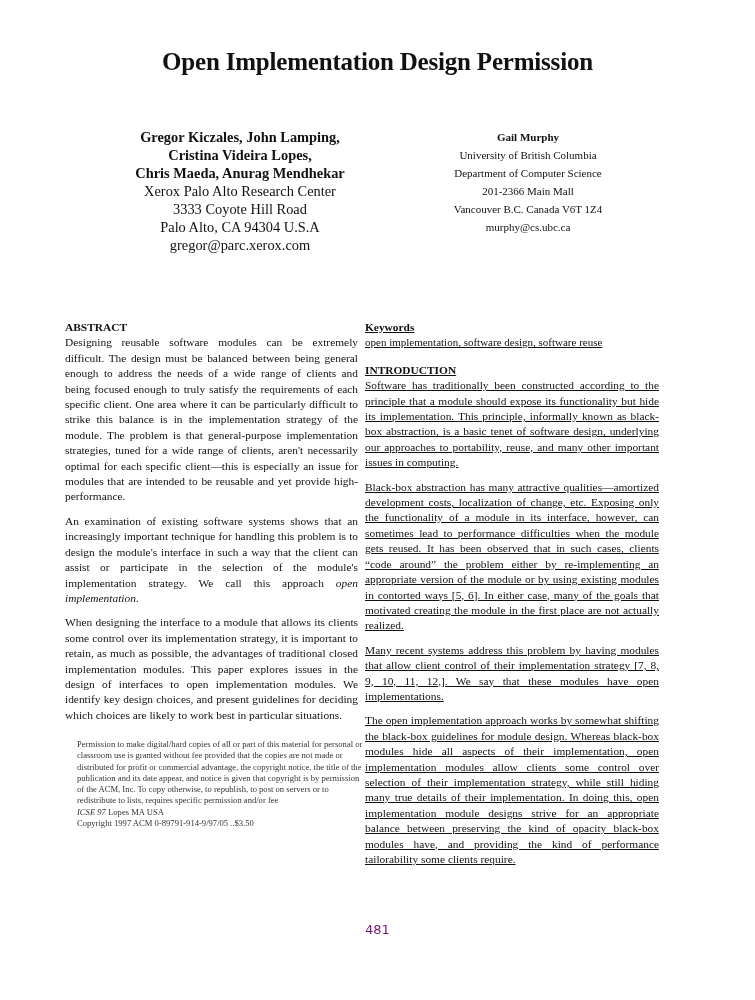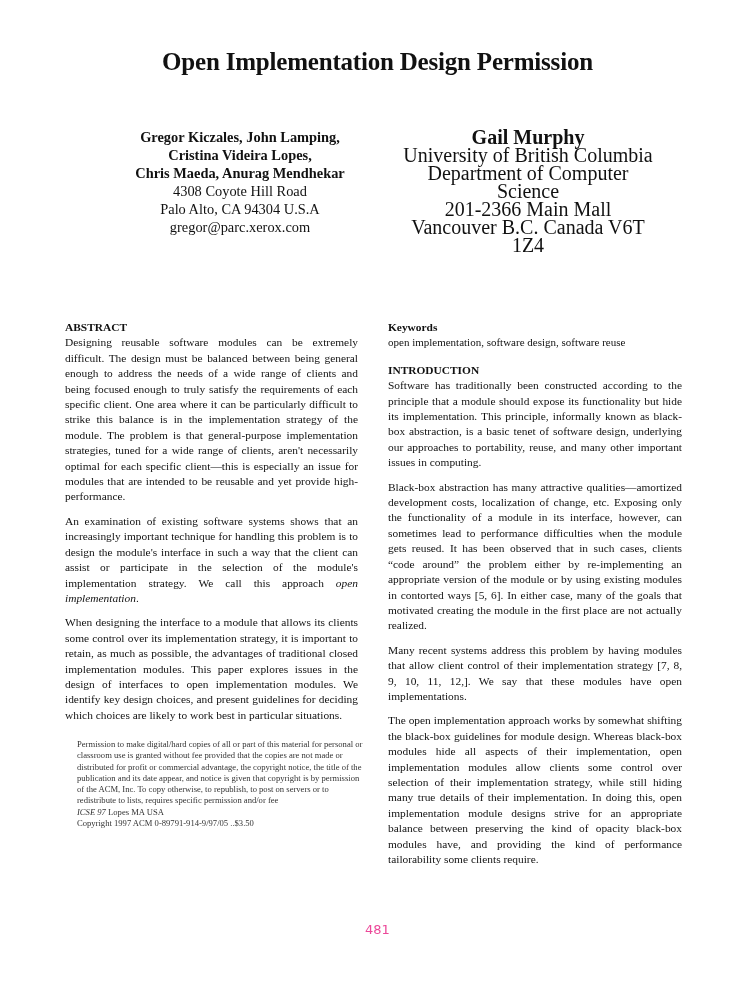--- a/index.html
+++ b/index.html
@@ -10,58 +10,60 @@
   .title {
     position: absolute; top: 48px; left: 0; width: 755px; text-align: center;
     font-weight: bold; font-size: 25px; letter-spacing: -0.2px;
   }
   .authors-left {
     position: absolute; top: 128px; left: 100px; width: 280px; text-align: center;
     font-size: 14.4px; line-height: 18px;
   }
   .authors-right {
     position: absolute; top: 128px; left: 398px; width: 260px; text-align: center;
-    font-size: 20px; line-height: 18px;
+    font-size: 11px; line-height: 18px;
   }
   .bold { font-weight: bold; }
   .col-left { position: absolute; top: 320px; left: 65px; width: 293px; font-size: 11.4px; line-height: 15.4px; }
-  .col-right { position: absolute; top: 320px; left: 388px; width: 294px; font-size: 11.4px; line-height: 15.4px; }
+  .col-right { position: absolute; top: 320px; left: 365px; width: 294px; font-size: 11.4px; line-height: 15.4px; text-decoration: underline; }
   .heading { font-weight: bold; font-size: 11.4px; margin: 0; }
   .para { margin: 0 0 9px 0; text-align: justify; hyphens: manual; }
   .keywords { margin: 0 0 12px 0; font-size: 11px; }
   .copyright {
     position: absolute; top: 739px; left: 77px; width: 290px;
     font-size: 8.6px; line-height: 11.3px; color: #333;
   }
   .copyright p { margin: 0; }
   .page-number {
     position: absolute; top: 922px; left: 0; width: 755px; text-align: center;
-    font-family: "DejaVu Sans", sans-serif; font-size: 13px; color: #ec4899;
+    font-family: "DejaVu Sans", sans-serif; font-size: 13px; color: #701a75;
   }
 </style>
 </head>
 <body>
 
 <div class="title">Open Implementation Design Permission</div>
 
 <div class="authors-left">
   <div class="bold">Gregor Kiczales, John Lamping,</div>
   <div class="bold">Cristina Videira Lopes,</div>
   <div class="bold">Chris Maeda, Anurag Mendhekar</div>
-  <div>4308 Coyote Hill Road</div>
+  <div>Xerox Palo Alto Research Center</div>
+  <div>3333 Coyote Hill Road</div>
   <div>Palo Alto, CA 94304  U.S.A</div>
   <div>gregor@parc.xerox.com</div>
 </div>
 
 <div class="authors-right">
   <div class="bold">Gail Murphy</div>
   <div>University of British Columbia</div>
   <div>Department of Computer Science</div>
   <div>201-2366 Main Mall</div>
   <div>Vancouver B.C. Canada V6T 1Z4</div>
+  <div>murphy@cs.ubc.ca</div>
 </div>
 
 <div class="col-left">
   <p class="heading">ABSTRACT</p>
   <p class="para">Designing reusable software modules can be extremely difficult. The design must be balanced between being general enough to address the needs of a wide range of clients and being focused enough to truly satisfy the requirements of each specific client. One area where it can be particularly difficult to strike this balance is in the implementation strategy of the module. The problem is that general-purpose implementation strategies, tuned for a wide range of clients, aren't necessarily optimal for each specific client—this is especially an issue for modules that are intended to be reusable and yet provide high-performance.</p>
   <p class="para"><span>An examination of existing software systems shows that an increasingly important technique for handling this problem is to design the module's interface in such a way that the client can assist or participate in the selection of the module's implementation strategy. We call this approach </span><i>open implementation</i><span>.</span></p>
   <p class="para">When designing the interface to a module that allows its clients some control over its implementation strategy, it is important to retain, as much as possible, the advantages of traditional closed implementation modules. This paper explores issues in the design of interfaces to open implementation modules. We identify key design choices, and present guidelines for deciding which choices are likely to work best in particular situations.</p>
 </div>
 
 <div class="copyright">

